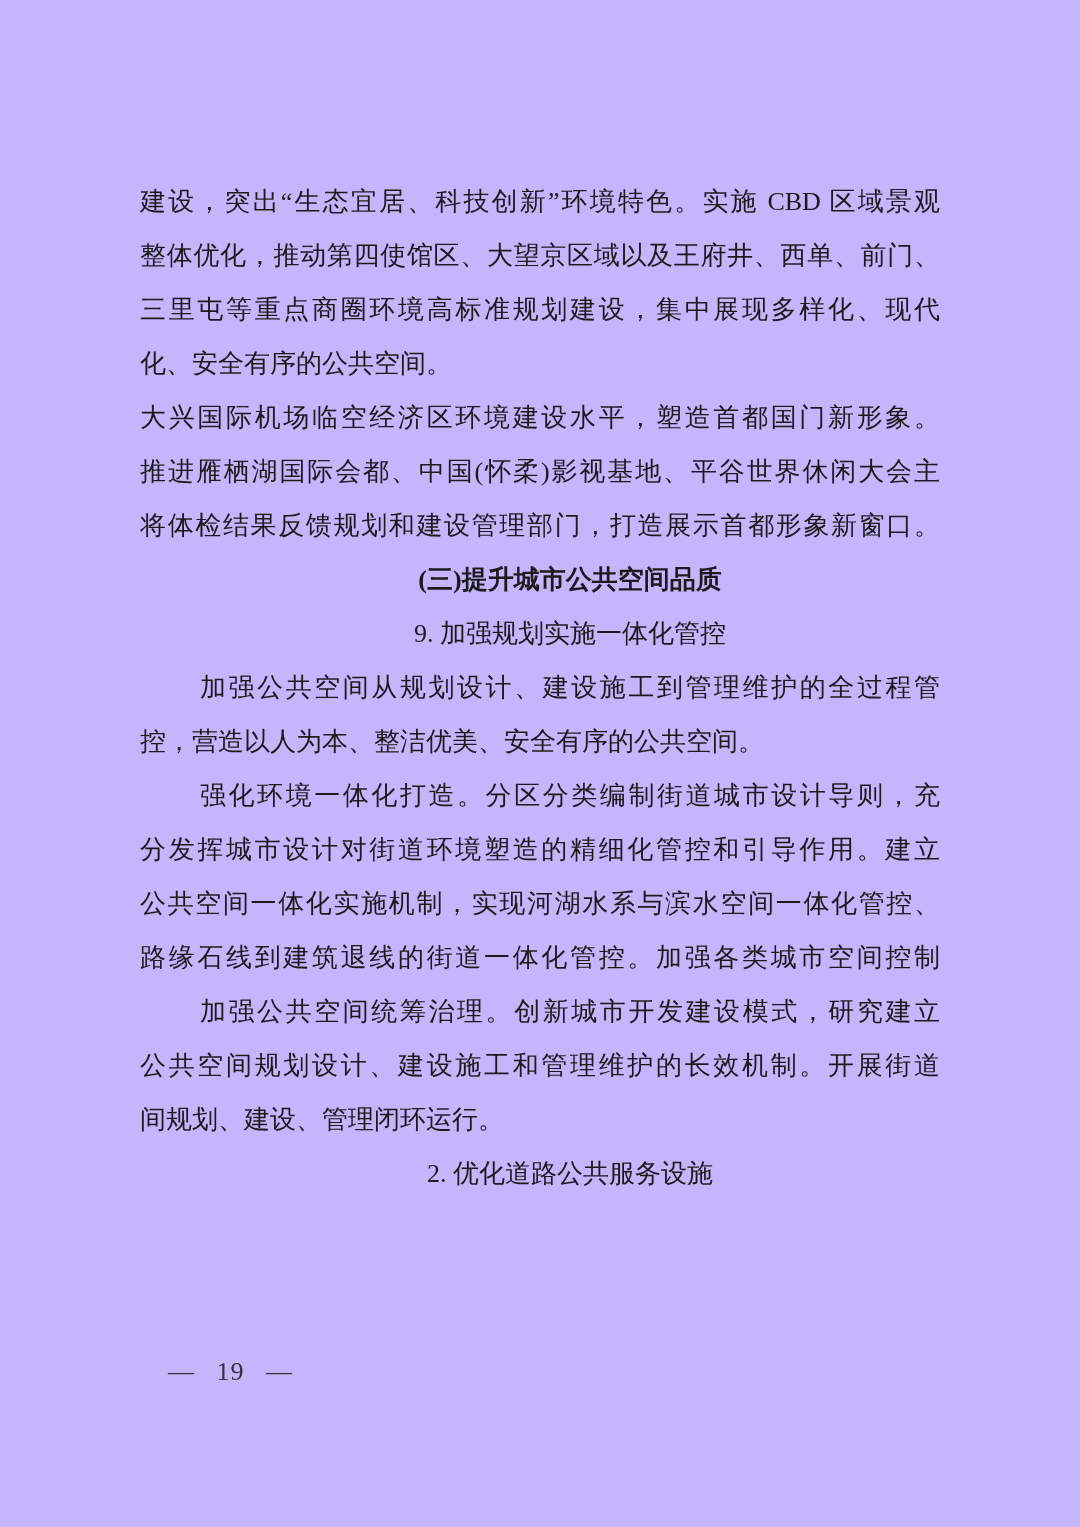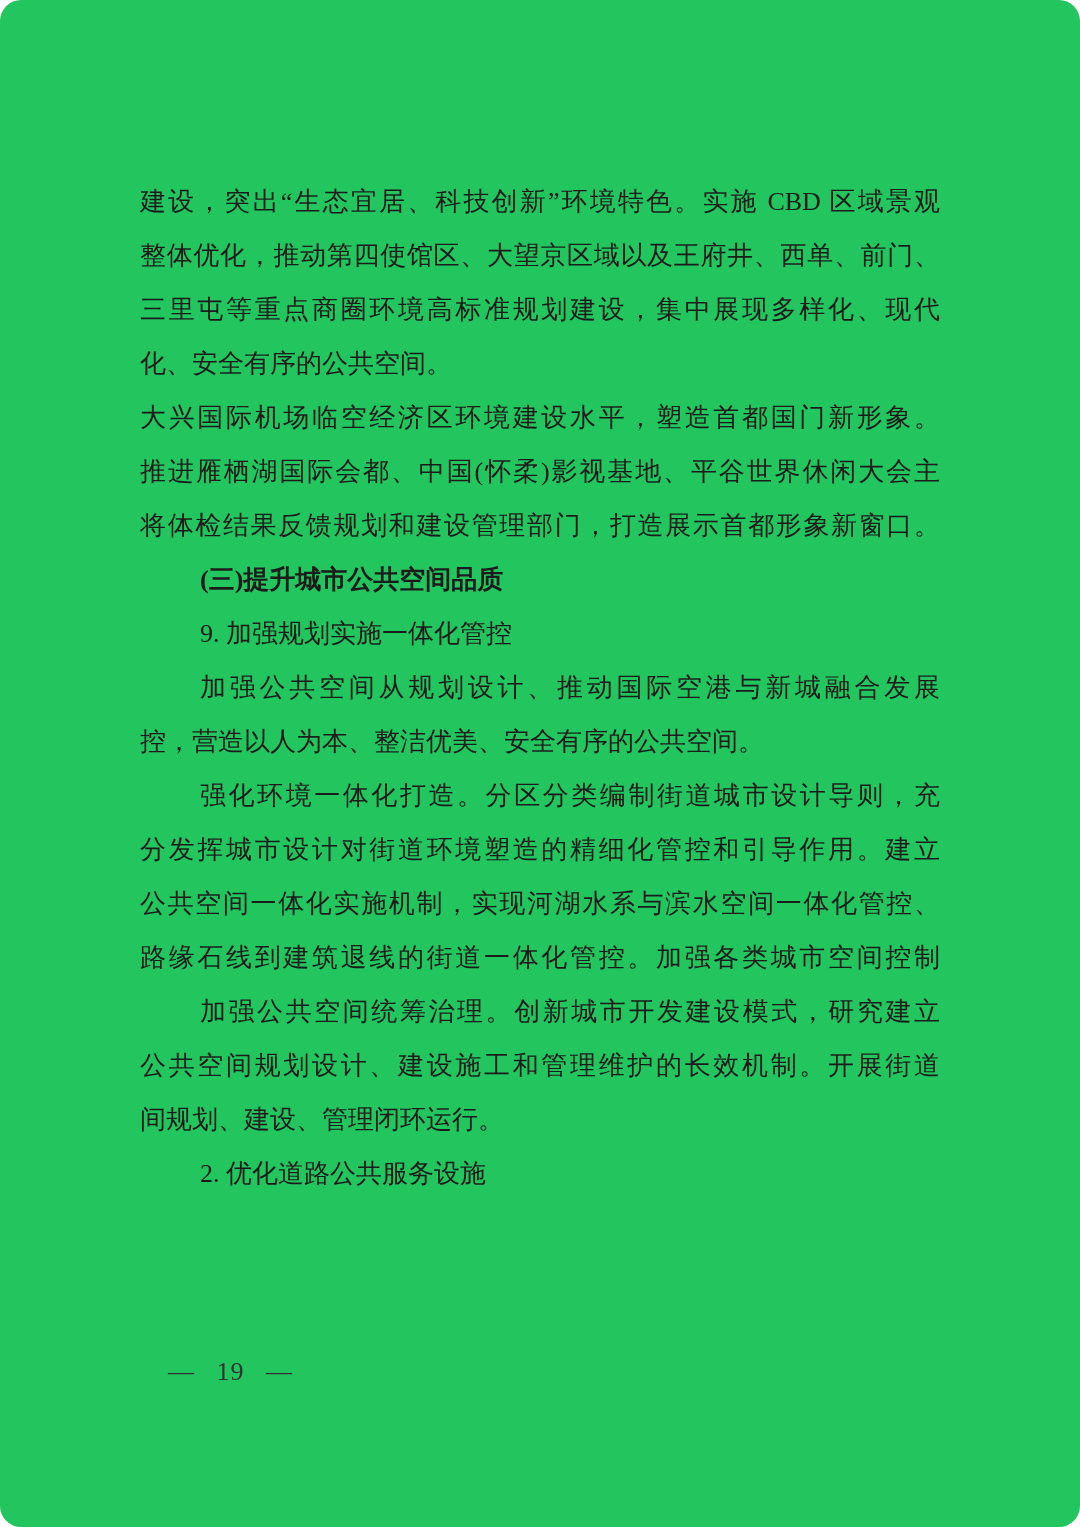--- a/index.html
+++ b/index.html
@@ -11,22 +11,21 @@
     height: 1527px;
     background: #ffffff;
     position: relative;
     overflow: hidden;
     font-family: "Liberation Serif", "DejaVu Serif", serif;
     color: #1b1b1b;
   }
   .page {
     position: absolute;
     inset: 0;
-    background: #22c55e;
-    border-radius: 21px;
+    background: #c4b5fd;
   }
   .content {
     position: absolute;
     left: 140px;
     top: 175px;
     width: 800px;
     font-size: 26px;
     color: #1b1b1b;
   }
   .ln {
@@ -37,20 +36,21 @@
     overflow: hidden;
   }
   
   .j {
     text-align: justify;
     text-align-last: justify;
   }
   
   .ind {
     text-indent: 60px;
+    text-align: center;
   }
   
   .h3 {
     font-weight: bold;
   }
   .footer {
     position: absolute;
     left: 168px;
     top: 1346px;
     height: 52px;
@@ -68,21 +68,21 @@
   <div class="content">
     <div class="ln j">建设，突出“生态宜居、科技创新”环境特色。实施 CBD 区域景观</div>
     <div class="ln j">整体优化，推动第四使馆区、大望京区域以及王府井、西单、前门、</div>
     <div class="ln j">三里屯等重点商圈环境高标准规划建设，集中展现多样化、现代</div>
     <div class="ln">化、安全有序的公共空间。</div>
     <div class="ln j">大兴国际机场临空经济区环境建设水平，塑造首都国门新形象。</div>
     <div class="ln j">推进雁栖湖国际会都、中国(怀柔)影视基地、平谷世界休闲大会主</div>
     <div class="ln j">将体检结果反馈规划和建设管理部门，打造展示首都形象新窗口。</div>
     <div class="ln ind h3">(三)提升城市公共空间品质</div>
     <div class="ln ind">9. 加强规划实施一体化管控</div>
-    <div class="ln j ind">加强公共空间从规划设计、推动国际空港与新城融合发展</div>
+    <div class="ln j ind">加强公共空间从规划设计、建设施工到管理维护的全过程管</div>
     <div class="ln">控，营造以人为本、整洁优美、安全有序的公共空间。</div>
     <div class="ln j ind">强化环境一体化打造。分区分类编制街道城市设计导则，充</div>
     <div class="ln j">分发挥城市设计对街道环境塑造的精细化管控和引导作用。建立</div>
     <div class="ln j">公共空间一体化实施机制，实现河湖水系与滨水空间一体化管控、</div>
     <div class="ln j">路缘石线到建筑退线的街道一体化管控。加强各类城市空间控制</div>
     <div class="ln j ind">加强公共空间统筹治理。创新城市开发建设模式，研究建立</div>
     <div class="ln j">公共空间规划设计、建设施工和管理维护的长效机制。开展街道</div>
     <div class="ln">间规划、建设、管理闭环运行。</div>
     <div class="ln ind">2. 优化道路公共服务设施</div>
   </div>

